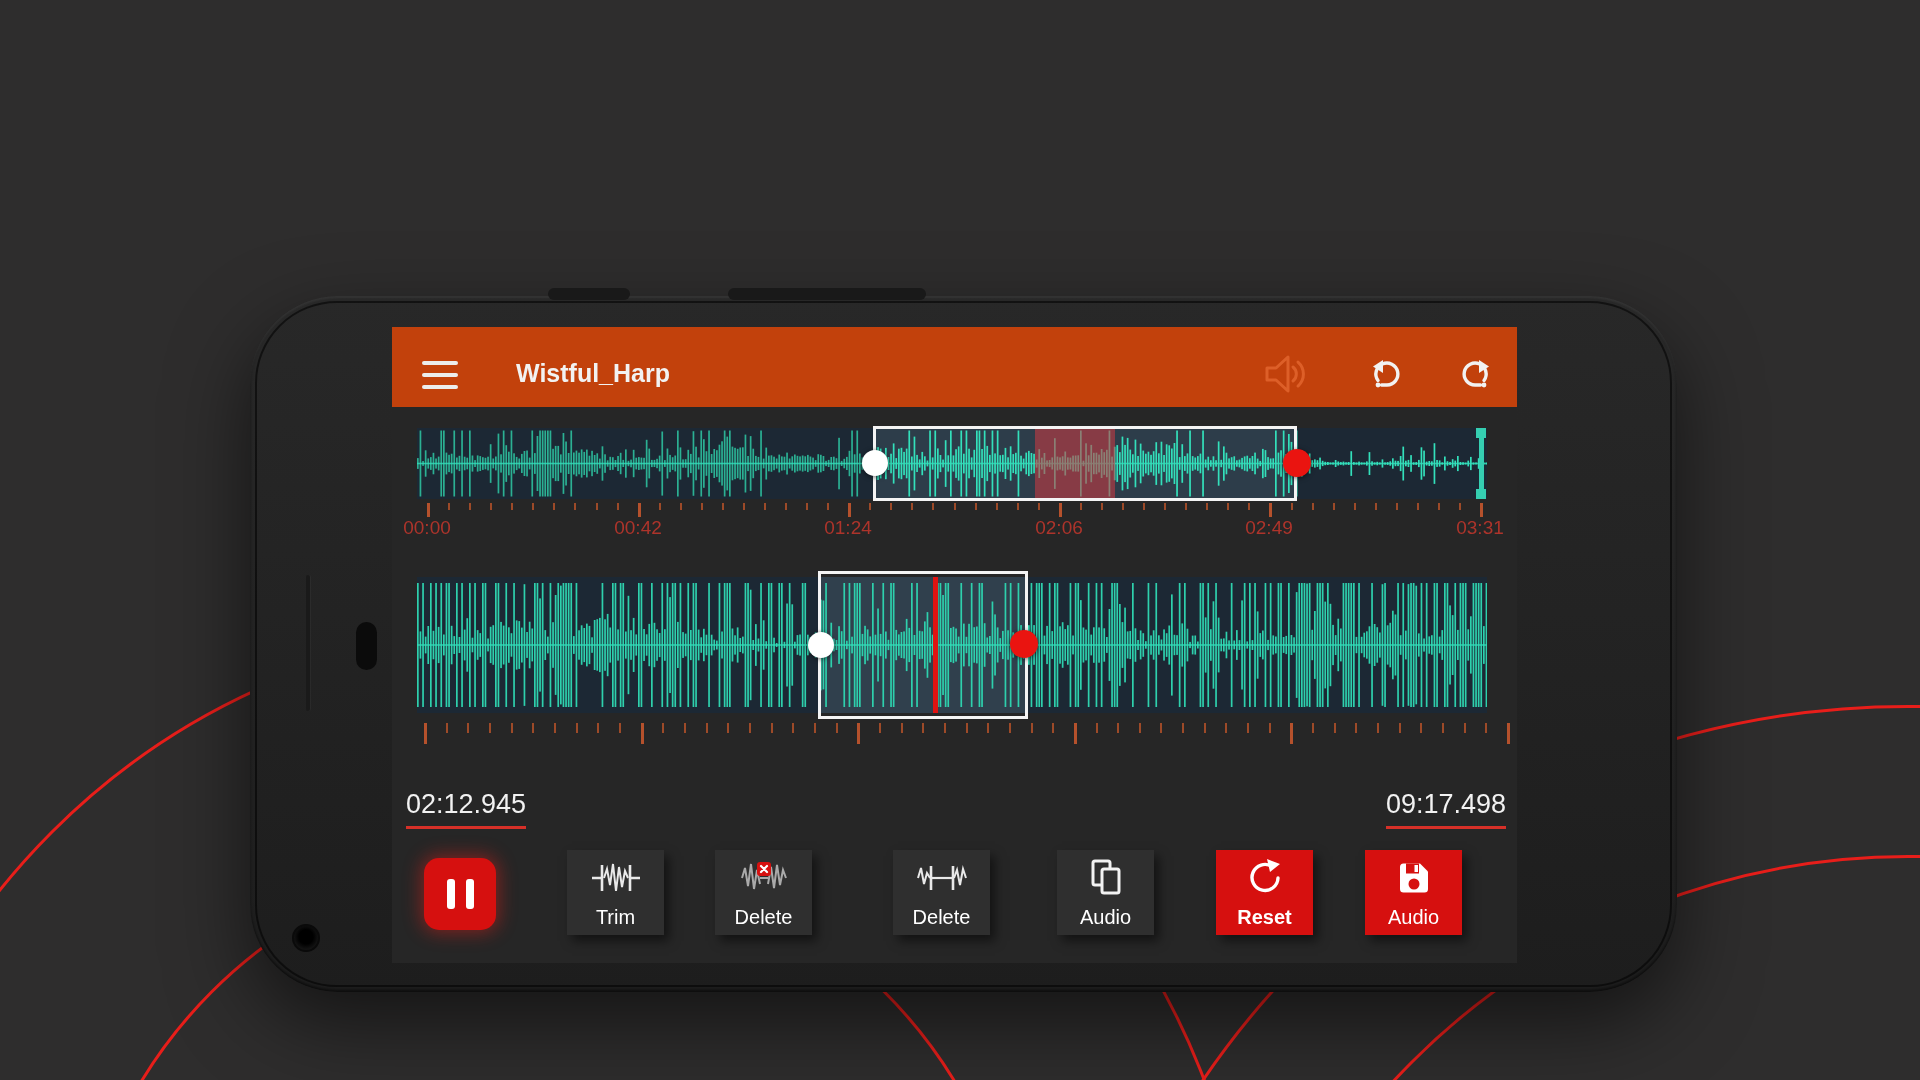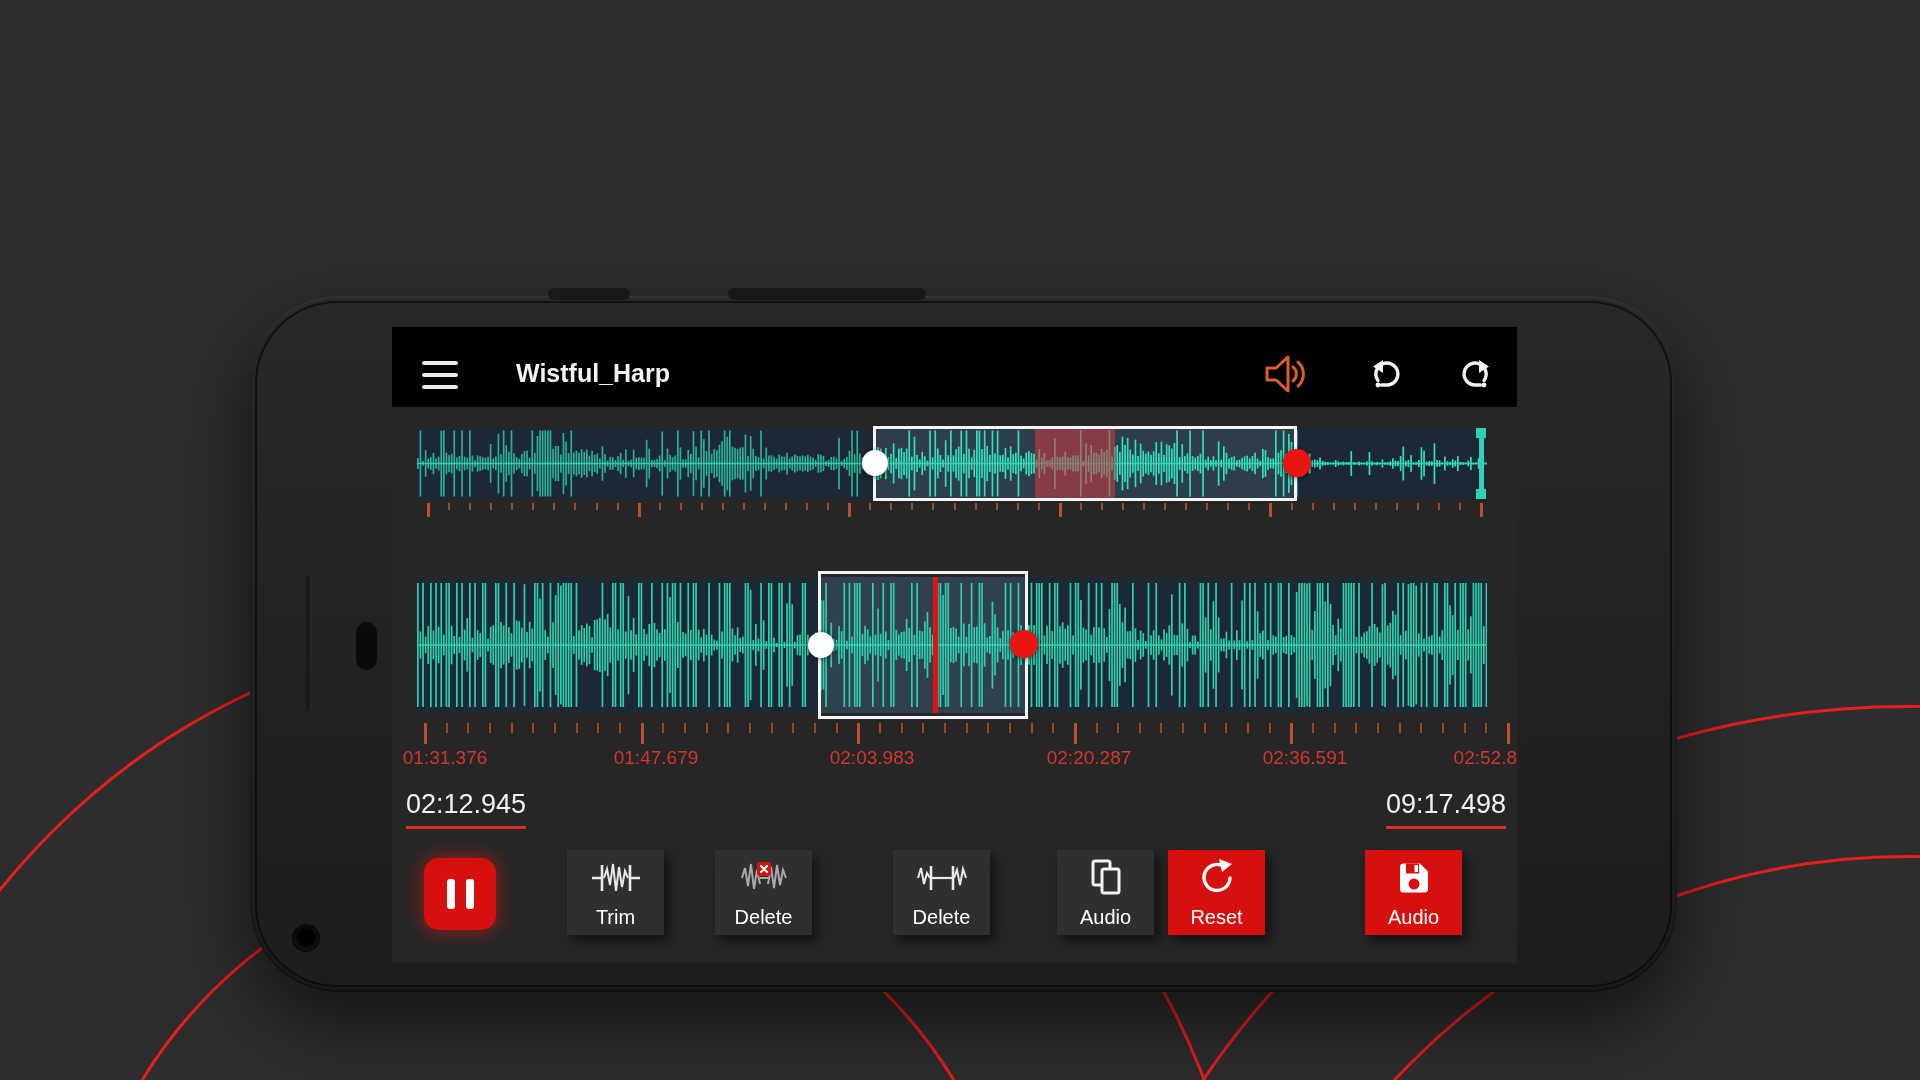--- a/index.html
+++ b/index.html
@@ -22,21 +22,21 @@
   .phone::after{content:"";position:absolute;inset:5px;border-radius:82px;border:2px solid rgba(0,0,0,.55);pointer-events:none;}
   .bump{position:absolute;top:-8px;height:12px;background:#191919;border-radius:6px;}
   .bump.b1{left:298px;width:82px;}
   .bump.b2{left:478px;width:198px;}
   .earpiece{position:absolute;left:106px;top:326px;width:21px;height:48px;border-radius:11px;background:#0b0b0b;}
   .antenna{position:absolute;left:56px;top:279px;width:4px;height:136px;border-radius:3px;background:#1a1a1a;box-shadow:1px 0 0 rgba(255,255,255,.04);}
   .camera{position:absolute;left:42px;top:628px;width:24px;height:24px;border-radius:50%;
           background:radial-gradient(circle at 50% 45%, #000 0 40%, #161616 75%);border:2px solid #0a0a0a;}
   
   .screen{position:absolute;left:142px;top:31px;width:1125px;height:636px;background:#262626;overflow:hidden;}
-  .appbar{position:absolute;left:0;top:0;width:1125px;height:80px;background:#000000;}
+  .appbar{position:absolute;left:0;top:0;width:1125px;height:80px;background:#c2410c;}
   .burger{position:absolute;left:30px;top:34px;width:36px;height:28px;cursor:pointer;}
   .burger i{position:absolute;left:0;width:36px;height:4px;border-radius:2px;background:#ececec;}
   .burger i:nth-child(1){top:0;} .burger i:nth-child(2){top:12px;} .burger i:nth-child(3){top:24px;}
   .tracktitle{position:absolute;left:124px;top:32px;font-size:25px;font-weight:600;color:#f2f2f2;}
   .abicon{position:absolute;top:24px;}
   .abicon.vol{left:868px;} .abicon.undo{left:976px;top:28px;} .abicon.redo{left:1064px;top:28px;}
   
   .strip{position:absolute;left:25px;width:1070px;background:#1c2834;overflow:hidden;}
   .strip1{top:101px;height:71px;}
   .strip2{top:250px;height:136px;}
@@ -74,21 +74,21 @@
   
   .pausebtn{position:absolute;left:32px;top:531px;width:72px;height:72px;border-radius:15px;background:#d6100f;
             box-shadow:0 0 18px 3px rgba(235,30,25,.45);cursor:pointer;}
   .pausebtn i{position:absolute;top:21px;width:8px;height:30px;border-radius:3px;background:#fff;}
   .pausebtn i:first-child{left:23px;} .pausebtn i:last-child{left:42px;}
   .toolbtn{position:absolute;top:523px;width:97px;height:85px;background:#2f2f2f;
            box-shadow:5px 6px 10px rgba(0,0,0,.5);cursor:pointer;}
   .toolbtn.red{background:#d6100f;}
   .toolbtn .ticon{position:absolute;left:0;top:4px;width:97px;height:48px;display:flex;align-items:center;justify-content:center;}
   .toolbtn .blabel{position:absolute;left:0;bottom:6px;width:97px;text-align:center;font-size:20px;color:#ffffff;}
-  .bt0{left:175px;} .bt1{left:323px;} .bt2{left:501px;} .bt3{left:665px;} .bt4{left:776px;} .bt5{left:973px;}
+  .bt0{left:175px;} .bt1{left:323px;} .bt2{left:501px;} .bt3{left:665px;} .bt4{left:824px;font-weight:bold;} .bt5{left:973px;}
 </style>
 </head>
 <body>
 
 <div class="stage">
 
   <div class="arc l1"></div>
   <div class="arc l2"></div>
   <div class="arc r1"></div>
   <div class="arc r2"></div>
@@ -600,20 +600,28 @@
           <span class="tick" style="left:894.5px;height:7px"></span>
           <span class="tick" style="left:915.6px;height:7px"></span>
           <span class="tick" style="left:936.6px;height:7px"></span>
           <span class="tick" style="left:957.7px;height:7px"></span>
           <span class="tick" style="left:978.8px;height:7px"></span>
           <span class="tick" style="left:999.8px;height:7px"></span>
           <span class="tick" style="left:1020.9px;height:7px"></span>
           <span class="tick" style="left:1041.9px;height:7px"></span>
           <span class="tick tall" style="left:1063.0px;height:14px"></span>
         </div>
+      <div class="trow row1">
+        <span class="tlabel" style="left:-35px">00:00</span>
+        <span class="tlabel" style="left:176px">00:42</span>
+        <span class="tlabel" style="left:386px">01:24</span>
+        <span class="tlabel" style="left:597px">02:06</span>
+        <span class="tlabel" style="left:807px">02:49</span>
+        <span class="tlabel" style="left:1018px">03:31</span>
+      </div>
 
       <div class="strip strip2">
         <div class="selbg2"></div>
         <svg id="wave2" width="1070" height="136">
             <rect x="0.0" y="6.0" width="1.7" height="124.0" fill="#2ed0ad"></rect>
             <rect x="2.6" y="54.4" width="1.7" height="27.2" fill="#2ed0ad"></rect>
             <rect x="5.2" y="6.0" width="1.7" height="124.0" fill="#2ed0ad"></rect>
             <rect x="7.8" y="59.6" width="1.7" height="16.8" fill="#2ed0ad"></rect>
             <rect x="10.4" y="49.0" width="1.7" height="38.0" fill="#2ed0ad"></rect>
             <rect x="13.0" y="6.0" width="1.7" height="124.0" fill="#2ed0ad"></rect>
@@ -1076,28 +1084,20 @@
           <span class="tick" style="left:916.7px;height:10px"></span>
           <span class="tick" style="left:938.4px;height:10px"></span>
           <span class="tick" style="left:960.0px;height:10px"></span>
           <span class="tick" style="left:981.7px;height:10px"></span>
           <span class="tick" style="left:1003.4px;height:10px"></span>
           <span class="tick" style="left:1025.0px;height:10px"></span>
           <span class="tick" style="left:1046.7px;height:10px"></span>
           <span class="tick" style="left:1068.3px;height:10px"></span>
           <span class="tick tall" style="left:1090.0px;height:21px"></span>
         </div>
-      <div class="trow row2">
-        <span class="tlabel" style="left:-17px">01:31.376</span>
-        <span class="tlabel" style="left:194px">01:47.679</span>
-        <span class="tlabel" style="left:410px">02:03.983</span>
-        <span class="tlabel" style="left:627px">02:20.287</span>
-        <span class="tlabel" style="left:843px">02:36.591</span>
-        <span class="tlabel last" style="right:0px">02:52.8</span>
-      </div>
 
       <div class="times">
         <span class="t tstart ul">02:12.945</span>
         <span class="t tend ul">09:17.498</span>
       </div>
 
       <div class="pausebtn">
           <i></i>
           <i></i>
         </div>

